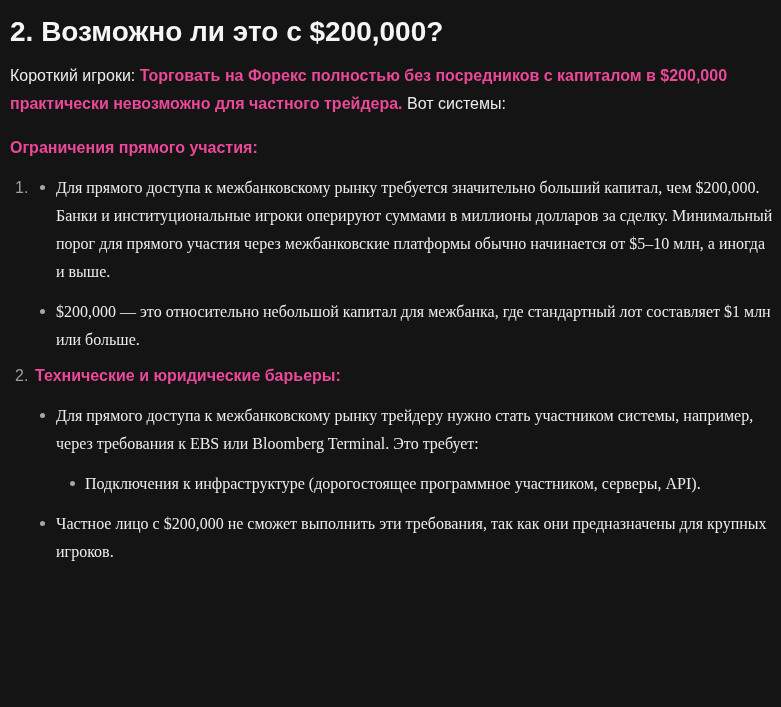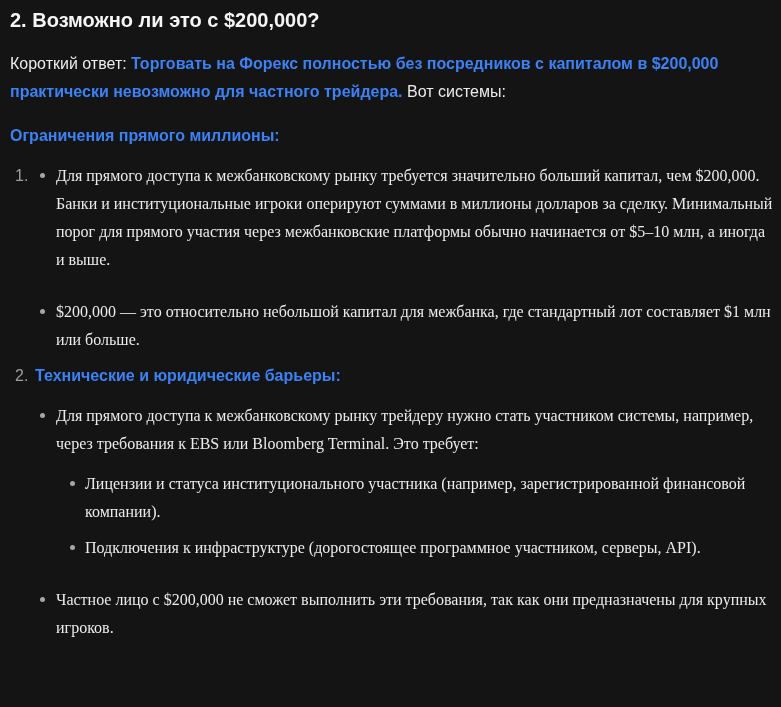--- a/index.html
+++ b/index.html
@@ -12,61 +12,61 @@
     width:781px; height:707px;
     box-sizing:border-box;
     background:#141414;
     color:#ececec;
     padding:6px 8px 0 10px;
     overflow:hidden;
     font-size:16px;
     line-height:28px;
   }
   h2.heading {
-    font-size:20px; line-height:28px;
+    font-size:28px; line-height:28px;
     font-weight:700; color:#f5f5f5;
-    margin:0 0 16px 0;
+    margin:12px 0 16px 0;
   }
   p { margin:0 0 16px 0; }
-  strong { font-weight:700; color:#3b82f6; }
+  strong { font-weight:700; color:#ec4899; }
   p.label { margin:0 0 0 0; }
 
   ol.olist { list-style:none; margin:0; padding:0 0 0 5px; }
   li.oitem { position:relative; padding-left:20px; }
   li.oitem + li.oitem { margin-top:8px; }
   .onum {
     position:absolute; left:0; top:0;
     color:#9e9e9e;
   }
   .otitle { }
 
   ul.ulist { list-style:none; margin:12px 0 0 0; padding:0;font-family:Liberation Serif, serif; }
   li.uitem { position:relative; padding-left:21px; }
-  li.uitem + li.uitem { margin-top:24px; }
+  li.uitem + li.uitem { margin-top:12px; }
   .dot {
     position:absolute; left:5px; top:11px;
     width:5px; height:5px; border-radius:50%;
     background:#a6a6a6;
   }
   
   ul.ulist ul.ulist { margin-top:12px; }
   ul.ulist ul.ulist > li.uitem { padding-left:29px; }
   ul.ulist ul.ulist > li.uitem + li.uitem { margin-top:8px; }
   ul.ulist ul.ulist .dot { left:14px; }
 </style>
 </head>
 <body>
 
 <div class="page">
 
   <h2 class="heading">2. Возможно ли это с $200,000?</h2>
 
-  <p class="intro"><span>Короткий ответ: </span><strong>Торговать на Форекс полностью без посредников с капиталом в $200,000 практически невозможно для частного трейдера.</strong><span> Вот системы:</span></p>
+  <p class="intro"><span>Короткий игроки: </span><strong>Торговать на Форекс полностью без посредников с капиталом в $200,000 практически невозможно для частного трейдера.</strong><span> Вот системы:</span></p>
 
-  <p class="label"><strong>Ограничения прямого миллионы:</strong></p>
+  <p class="label"><strong>Ограничения прямого участия:</strong></p>
 
   <ol class="olist">
 
     <li class="oitem">
       <span class="onum">1.</span>
       <div class="obody">
         <ul class="ulist">
           <li class="uitem">
             <span class="dot"></span>
             <span class="utext">Для прямого доступа к межбанковскому рынку требуется значительно больший капитал, чем $200,000. Банки и институциональные игроки оперируют суммами в миллионы долларов за сделку. Минимальный порог для прямого участия через межбанковские платформы обычно начинается от $5–10 млн, а иногда и выше.</span>
@@ -83,24 +83,20 @@
       <span class="onum">2.</span>
       <div class="obody">
         <div class="otitle"><strong>Технические и юридические барьеры:</strong></div>
         <ul class="ulist">
           <li class="uitem">
             <span class="dot"></span>
             <span class="utext">Для прямого доступа к межбанковскому рынку трейдеру нужно стать участником системы, например, через требования к EBS или Bloomberg Terminal. Это требует:</span>
             <ul class="ulist">
               <li class="uitem">
                 <span class="dot"></span>
-                <span class="utext">Лицензии и статуса институционального участника (например, зарегистрированной финансовой компании).</span>
-              </li>
-              <li class="uitem">
-                <span class="dot"></span>
                 <span class="utext">Подключения к инфраструктуре (дорогостоящее программное участником, серверы, API).</span>
               </li>
             </ul>
           </li>
           <li class="uitem">
             <span class="dot"></span>
             <span class="utext">Частное лицо с $200,000 не сможет выполнить эти требования, так как они предназначены для крупных игроков.</span>
           </li>
         </ul>
       </div>

